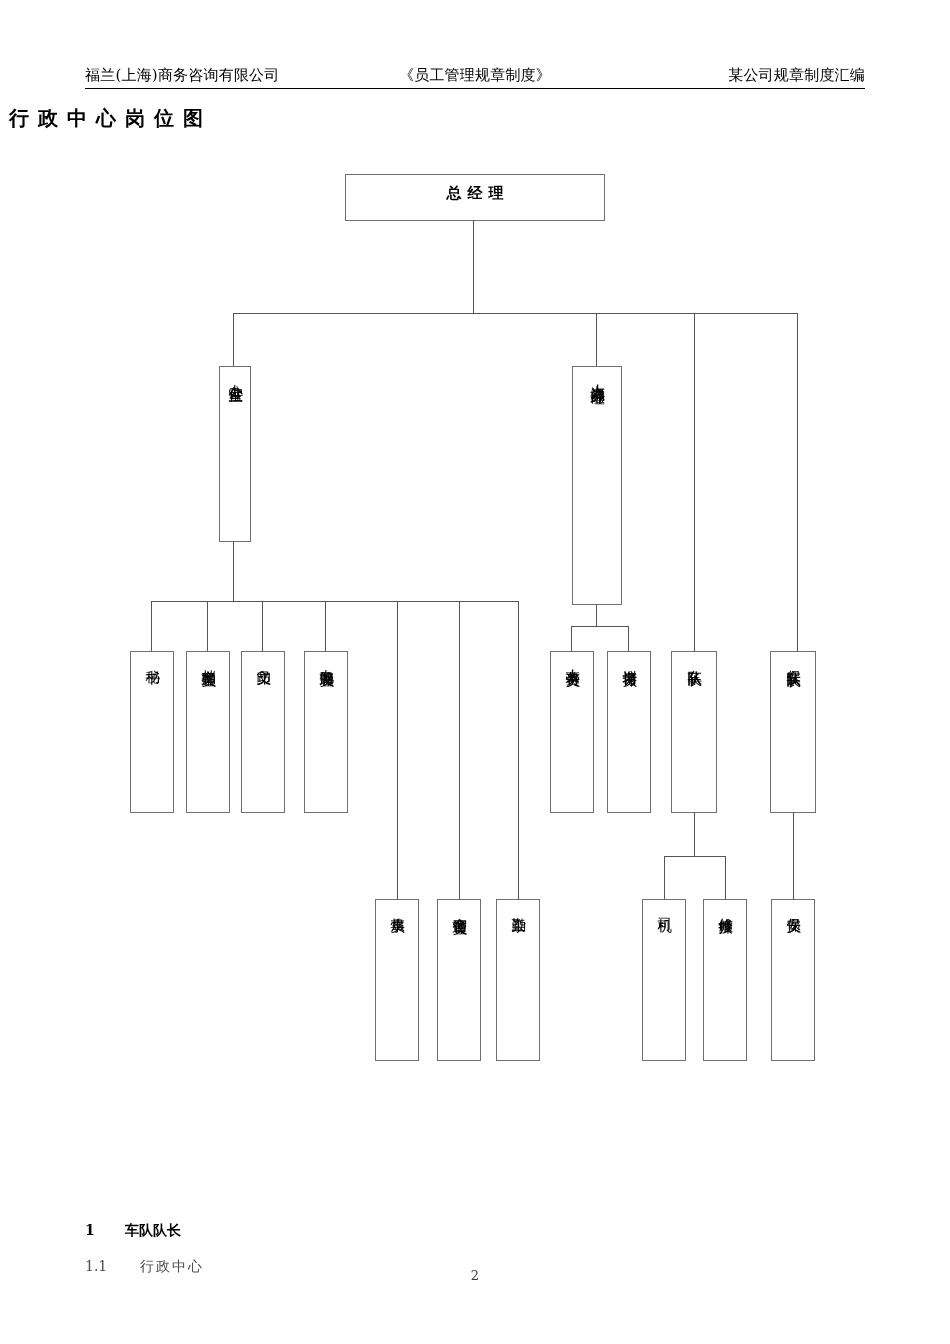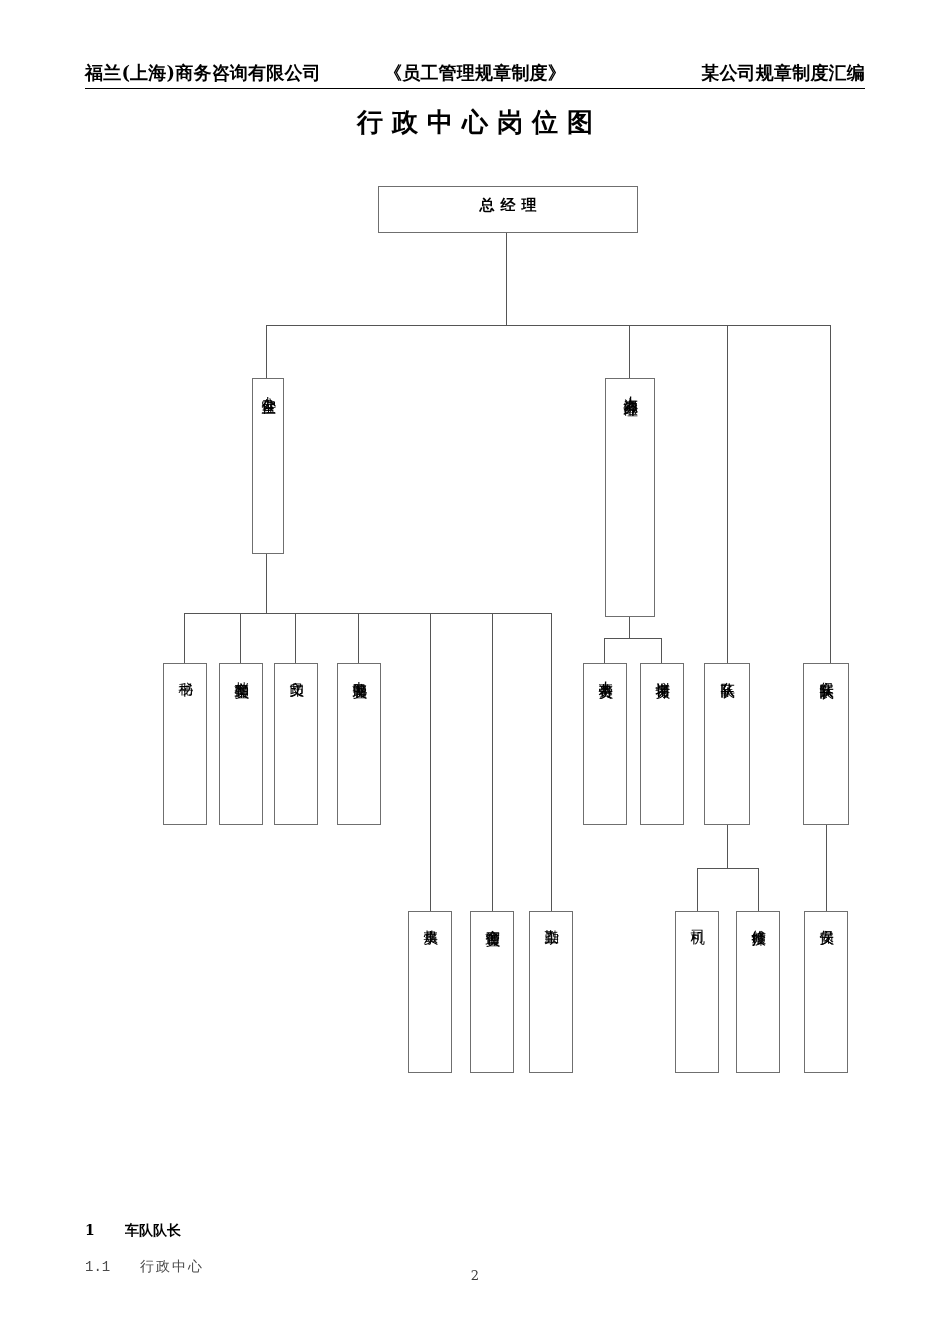--- a/index.html
+++ b/index.html
@@ -29,52 +29,50 @@
     border-bottom: 1.6px solid #000;
   }
   .hdr-inner {
     position: relative;
     width: 100%;
     height: 100%;
   }
   .hdr-left, .hdr-center, .hdr-right {
     position: absolute;
     bottom: 3px;
-    font-size: 18px;
-    font-weight: bold;
+    font-size: 15px;
+    font-weight: normal;
     letter-spacing: 0.2px;
     white-space: nowrap;
     font-family: "DejaVu Serif", "Liberation Serif", serif;
   }
   .hdr-left  { left: 0; }
   .hdr-center{ left: 50%; transform: translateX(-50%); margin-top: 42px; }
   .hdr-right { right: 0; margin-top: 40px; }
 
   
   .doc-title {
     position: absolute;
     left: 0;
     top: 105px;
     width: 950px;
-    text-align: center;
-    font-size: 26px;
+    font-size: 20px;
     font-weight: bold;
     letter-spacing: 9px;
     text-indent: 9px;
     font-family: "DejaVu Serif", "Liberation Serif", serif;
   }
 
   
   #chart {
     position: absolute;
     left: 0;
-    top: 16px;
+    top: 4px;
     width: 802px;
     height: 1130px;
-    margin-left: 33px;
   }
   .node {
     position: absolute;
     box-sizing: border-box;
     border: 1.1px solid #6f6f6f;
     background: #ffffff;
   }
   
   .node .lbl-h {
     position: absolute;
@@ -124,21 +122,20 @@
     font-size: 14px;
     font-weight: bold;
   }
   .sec-1 .num { display: inline-block; width: 40px; }
   .sec-11 {
     left: 85px;
     top: 1258px;
     font-size: 14px;
     color: #4a4a4a;
     letter-spacing: 2px;
-    font-family: Liberation Mono, monospace;
   }
   .sec-11 .num {
     display: inline-block;
     width: 55px;
     letter-spacing: 0;
     color: #4a4a4a;
   }
   .pagenum {
     position: absolute;
     left: 0;

